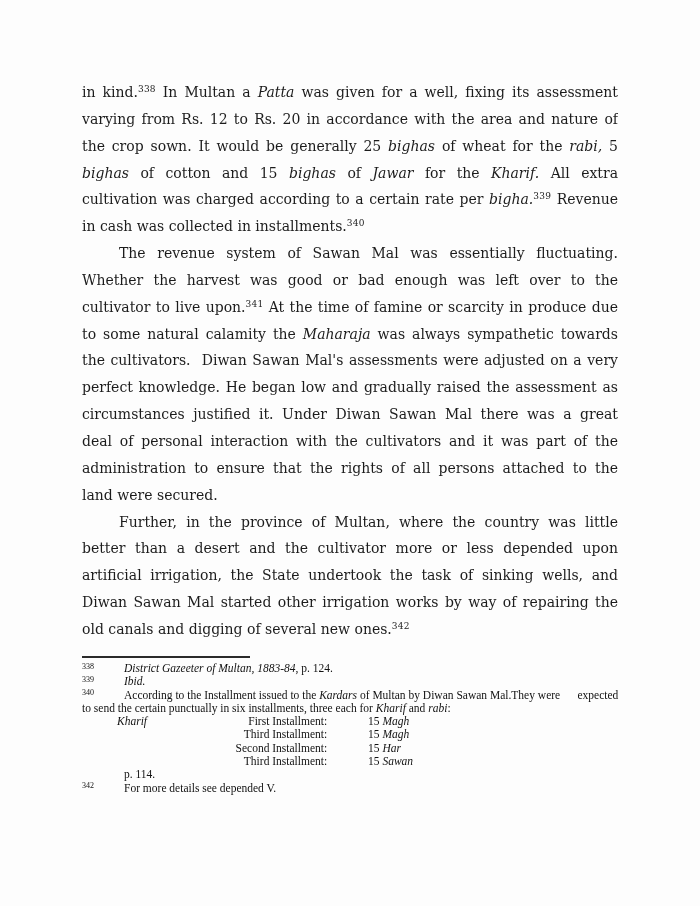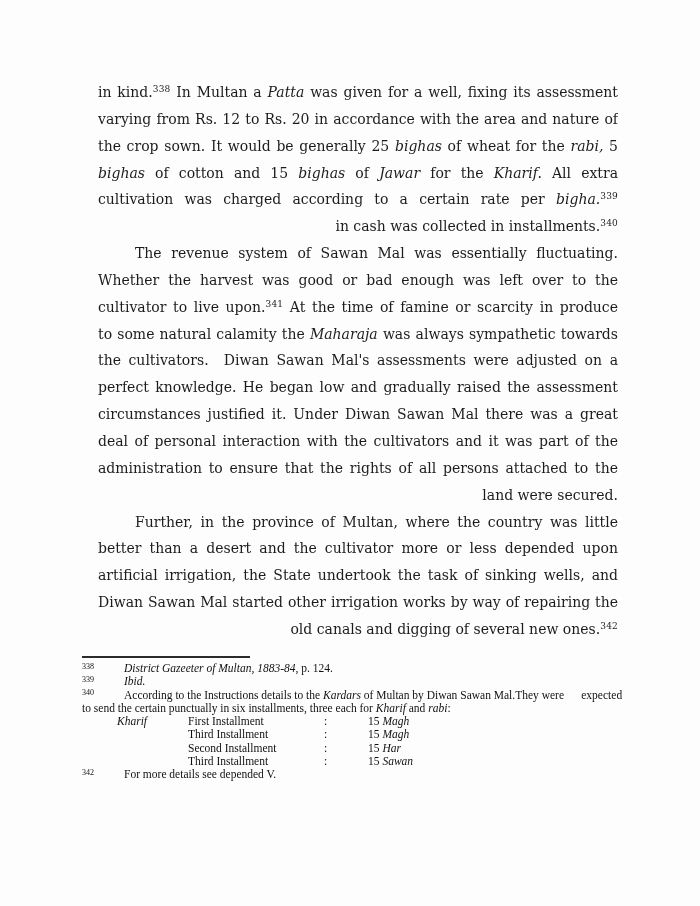--- a/index.html
+++ b/index.html
@@ -17,22 +17,22 @@
     position: absolute;
     left: 82px;
     top: 79px;
     width: 536px;
     font-family: "DejaVu Serif", serif;
     font-size: 14px;
     line-height: 26.85px;
     color: #1c1c1c;
     white-space: pre-wrap;
   }
-  .bline { height: 26.85px; overflow: hidden; text-align: right; }
-  .bline.j { text-align: justify; text-align-last: justify; margin-left: 16px; }
+  .bline { height: 26.85px; overflow: hidden; }
+  .bline.j { text-align: justify; text-align-last: justify; }
   .bline.ind { text-indent: 37px; }
   .it { font-style: italic; }
   .sup {
     font-size: 9px;
     line-height: 0;
     position: relative;
     top: -5px;
     letter-spacing: 0.2px;
   }
   
@@ -59,35 +59,36 @@
   }
   .fn-num .sup-num {
     font-size: 8px;
     position: relative;
     top: -3.5px;
     line-height: 0;
   }
   .fn-indent { padding-left: 42px; }
   .fn-row { padding-left: 35px; }
   .fn-row .col-season { display: inline-block; width: 71px; font-style: italic; }
-  .fn-row .col-label  { display: inline-block; width: 136px; }
+  .fn-row .col-label  { display: inline-block; width: 136px; text-align: right; }
   .fn-row .col-colon  { display: inline-block; width: 44px; }
 </style>
 </head>
 <body>
 
 <div class="page">
   <div class="body-text"><div class="bline j"><span>in kind.</span><span class="sup">338</span><span> In Multan a </span><span class="it">Patta</span><span> was given for a well, fixing its assessment</span></div><div class="bline j"><span>varying from Rs. 12 to Rs. 20 in accordance with the area and nature of</span></div><div class="bline j"><span>the crop sown. It would be generally 25 </span><span class="it">bighas</span><span> of wheat for the </span><span class="it">rabi,</span><span> 5</span></div><div class="bline j"><span class="it">bighas</span><span> of cotton and 15 </span><span class="it">bighas</span><span> of </span><span class="it">Jawar</span><span> for the </span><span class="it">Kharif.</span><span> All extra</span></div><div class="bline j"><span>cultivation was charged according to a certain rate per </span><span class="it">bigha.</span><span class="sup">339</span><span> Revenue</span></div><div class="bline"><span>in cash was collected in installments.</span><span class="sup">340</span></div><div class="bline j ind"><span>The revenue system of Sawan Mal was essentially fluctuating.</span></div><div class="bline j"><span>Whether the harvest was good or bad enough was left over to the</span></div><div class="bline j"><span>cultivator to live upon.</span><span class="sup">341</span><span> At the time of famine or scarcity in produce due</span></div><div class="bline j"><span>to some natural calamity the </span><span class="it">Maharaja</span><span> was always sympathetic towards</span></div><div class="bline j"><span>the cultivators.  Diwan Sawan Mal's assessments were adjusted on a very</span></div><div class="bline j"><span>perfect knowledge. He began low and gradually raised the assessment as</span></div><div class="bline j"><span>circumstances justified it. Under Diwan Sawan Mal there was a great</span></div><div class="bline j"><span>deal of personal interaction with the cultivators and it was part of the</span></div><div class="bline j"><span>administration to ensure that the rights of all persons attached to the</span></div><div class="bline"><span>land were secured.</span></div><div class="bline j ind"><span>Further, in the province of Multan, where the country was little</span></div><div class="bline j"><span>better than a desert and the cultivator more or less depended upon</span></div><div class="bline j"><span>artificial irrigation, the State undertook the task of sinking wells, and</span></div><div class="bline j"><span>Diwan Sawan Mal started other irrigation works by way of repairing the</span></div><div class="bline"><span>old canals and digging of several new ones.</span><span class="sup">342</span></div></div>
   <div class="footnotes">
     <div class="fn-separator"></div>
     <div>
         <div class="fn-line"><span class="fn-num"><span class="sup-num">338</span></span><span class="it">District Gazeeter of Multan, 1883-84</span><span>, p. 124.</span></div>
         <div class="fn-line"><span class="fn-num"><span class="sup-num">339</span></span><span class="it">Ibid.</span></div>
-        <div class="fn-line"><span class="fn-num"><span class="sup-num">340</span></span><span>According to the Instructions details to the </span><span class="it">Kardars</span><span> of Multan by Diwan Sawan Mal.They were      expected</span></div>
+        <div class="fn-line"><span class="fn-num"><span class="sup-num">340</span></span><span>According to the Installment issued to the </span><span class="it">Kardars</span><span> of Multan by Diwan Sawan Mal.They were      expected</span></div>
         <div class="fn-line"><span>to send the certain punctually in six installments, three each for </span><span class="it">Kharif</span><span> and </span><span class="it">rabi</span><span>:</span></div>
         <div class="fn-line fn-row"><span class="col-season">Kharif</span><span class="col-label">First Installment</span><span class="col-colon">:</span><span class="col-value">15 </span><span class="col-month it">Magh</span></div>
         <div class="fn-line fn-row"><span class="col-season"></span><span class="col-label">Third Installment</span><span class="col-colon">:</span><span class="col-value">15 </span><span class="col-month it">Magh</span></div>
         <div class="fn-line fn-row"><span class="col-season"></span><span class="col-label">Second Installment</span><span class="col-colon">:</span><span class="col-value">15 </span><span class="col-month it">Har</span></div>
         <div class="fn-line fn-row"><span class="col-season"></span><span class="col-label">Third Installment</span><span class="col-colon">:</span><span class="col-value">15 </span><span class="col-month it">Sawan</span></div>
+        <div class="fn-line fn-indent"><span>p. 114.</span></div>
         <div class="fn-line"><span class="fn-num"><span class="sup-num">342</span></span><span>For more details see depended V.</span></div>
       </div>
   </div>
 </div>
 
 </body></html>

